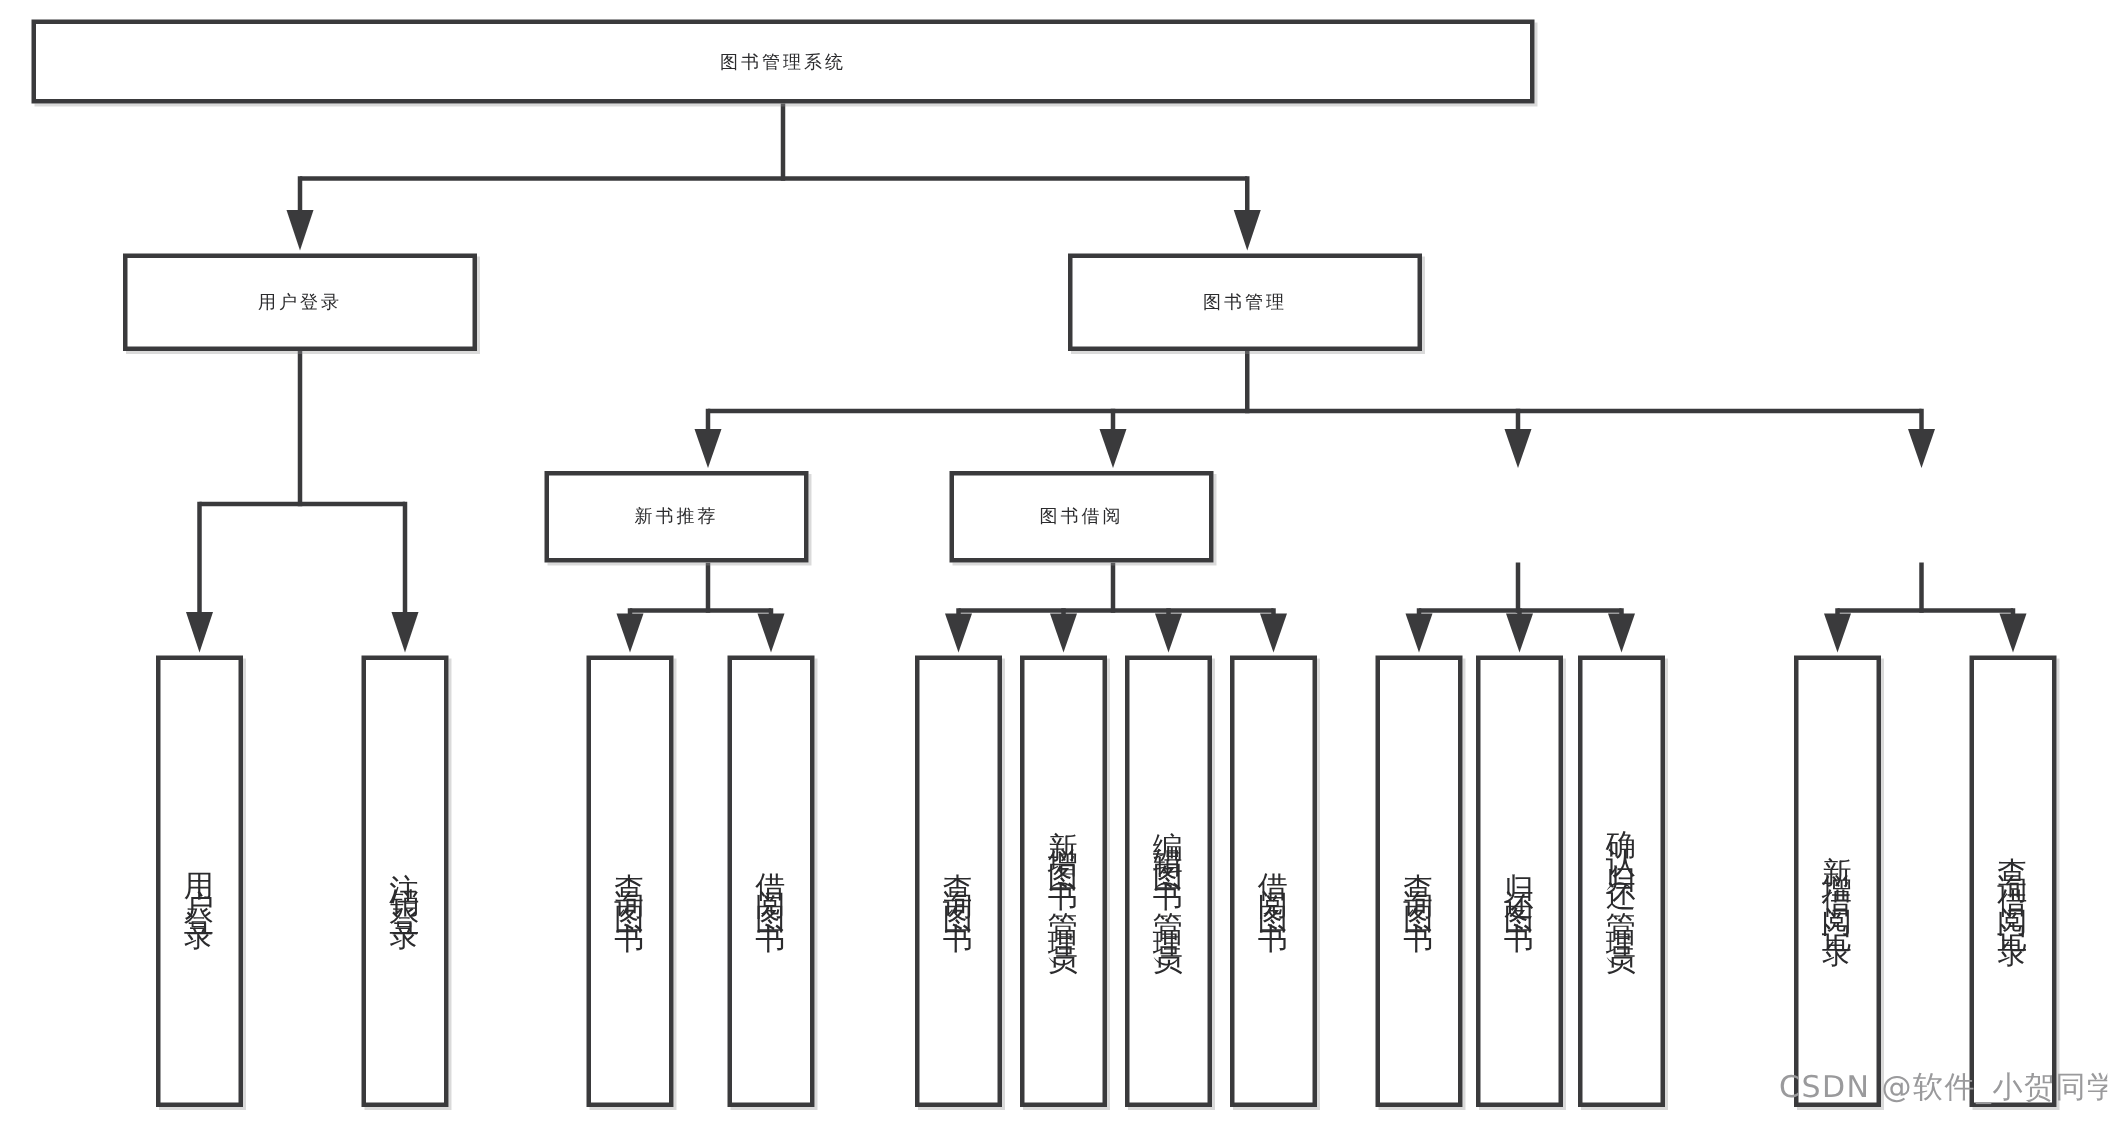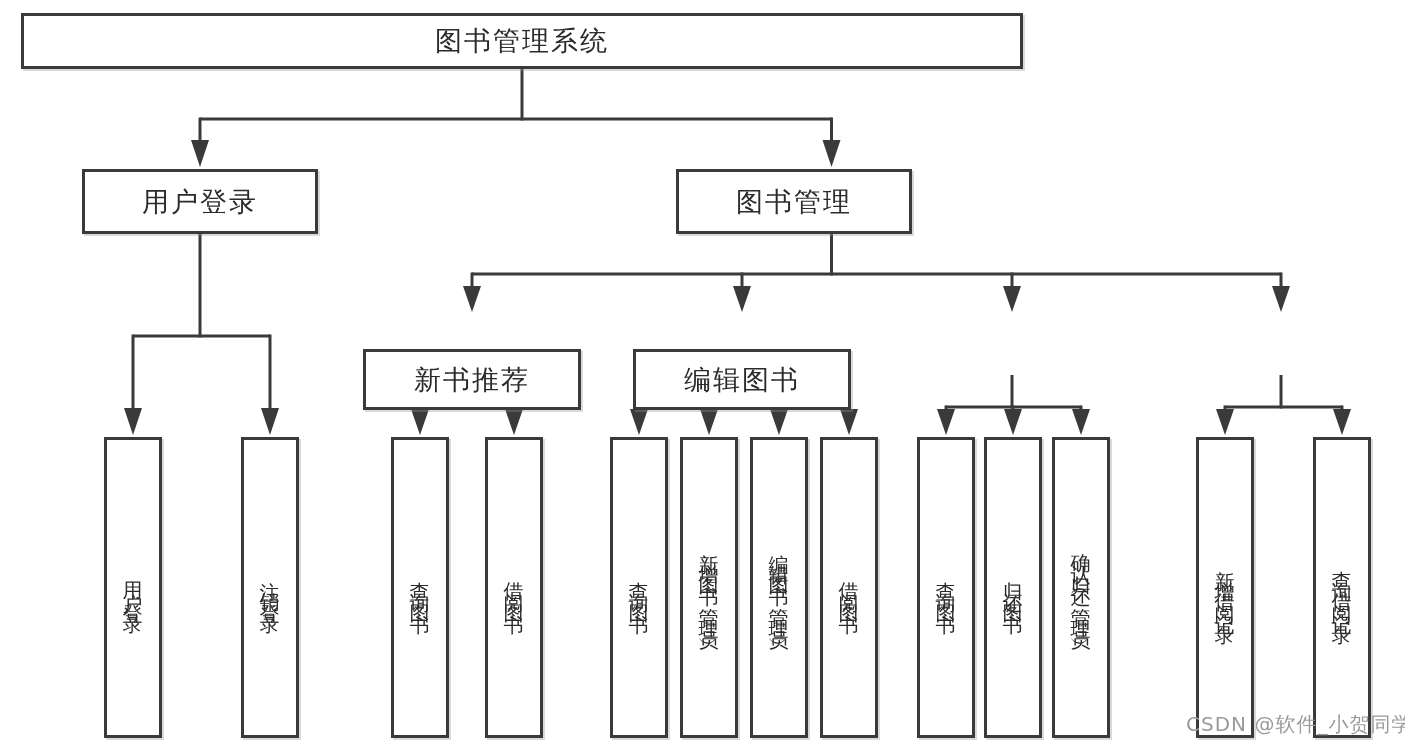--- a/index.html
+++ b/index.html
@@ -9,24 +9,24 @@
   }
   svg.connectors { position:absolute; left:0; top:0; z-index:1; }
   svg.connectors line { stroke:#3a3a3c; stroke-width:3; }
   svg.connectors polygon { fill:#3a3a3c; }
   .node {
     position:absolute; box-sizing:border-box; background:#ffffff;
     border:3px solid #3a3a3c; color:#2b2b2d; z-index:2;
     display:flex; align-items:center; justify-content:center;
     box-shadow:2px 2px 0 rgba(150,150,150,0.35);
   }
-  .h-label { font-size:27px; letter-spacing:2px; white-space:nowrap;text-align:center; }
+  .h-label { font-size:12px; letter-spacing:2px; white-space:nowrap;text-align:center; }
   .lvl1 { left:21px; top:13px; width:1002px; height:56px; }
   .lvl2 { top:169px; width:236px; height:65px; }
-  .lvl3 { top:314px; width:218px; height:61px;margin-top:35px; }
+  .lvl3 { top:314px; width:176px; height:61px; }
   .leaf { top:437px; width:58px; height:301px; }
   .vtext {
     writing-mode:vertical-rl; text-orientation:mixed;
     font-size:20px; letter-spacing:11px; line-height:1;
   }
   .watermark {
     position:absolute; left:1186px; top:711px; z-index:3;
     font-size:20px; color:#9a9a9c; letter-spacing:1px; white-space:nowrap;
   }
 </style>
@@ -111,29 +111,29 @@
     </g>
   </svg>
 
   <div class="node lvl1">
     <span class="h-label">图书管理系统</span>
   </div>
 
   <div class="node lvl2" style="left:82px;">
     <span class="h-label">用户登录</span>
   </div>
-  <div class="node lvl2" style="left:676px;">
+  <div class="node lvl2" style="left:712px;">
     <span class="h-label">图书管理</span>
   </div>
 
   <div class="node lvl3" style="left:363px;">
     <span class="h-label">新书推荐</span>
   </div>
   <div class="node lvl3" style="left:633px;">
-    <span class="h-label">编辑图书</span>
+    <span class="h-label">图书借阅</span>
   </div>
 
   <div class="node leaf" style="left:104px;">
     <span class="vtext">用户登录</span>
   </div>
   <div class="node leaf" style="left:241px;">
     <span class="vtext">注销登录</span>
   </div>
 
   <div class="node leaf" style="left:391px;">

